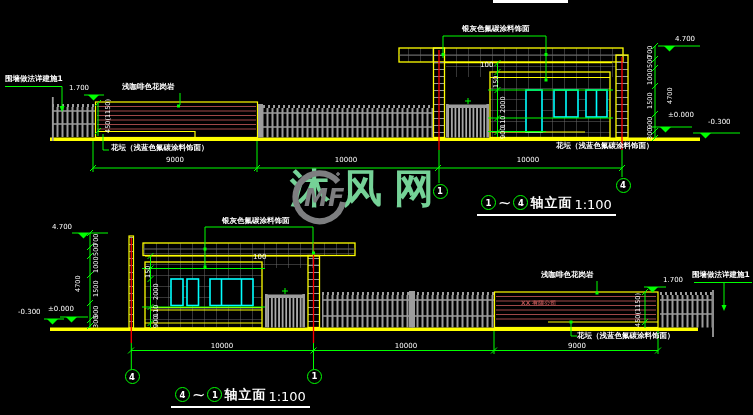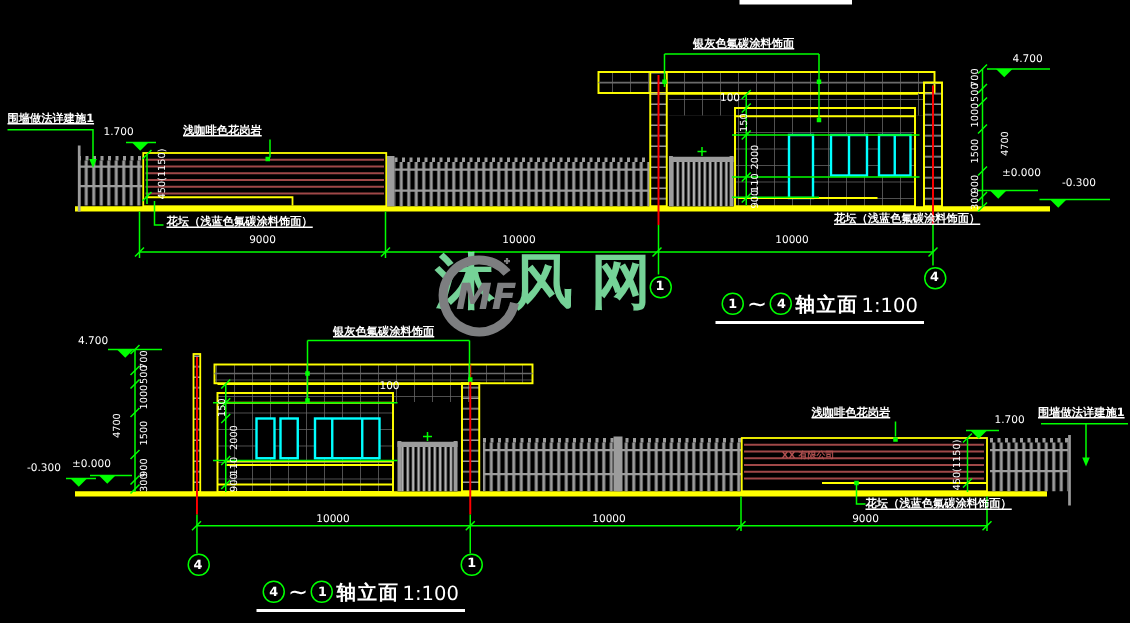--- a/index.html
+++ b/index.html
@@ -1,20 +1,20 @@
 <!DOCTYPE html>
 <html><head>
 <meta charset="utf-8">
 <style>
   html,body{margin:0;padding:0;background:#000;}
   #stage{position:relative;width:753px;height:415px;background:#000;overflow:hidden;
          font-family:"DejaVu Sans",sans-serif;}
   #stage svg{position:absolute;left:0;top:0;}
   .t{position:absolute;color:#fff;font-size:7px;line-height:1.1;white-space:nowrap;z-index:30;}
-  .lbl{font-size:7.5px;font-weight:bold;text-decoration:underline;}
+  .lbl{font-size:7.5px;font-weight:bold;}
   .d{transform:translateX(-50%);}
   .rv{position:absolute;color:#fff;font-size:6.5px;white-space:nowrap;
       transform:rotate(-90deg);transform-origin:0 0;z-index:30;}
   .bub{position:absolute;width:13px;height:13px;border:1.5px solid #00ff00;border-radius:50%;
        background:#000;color:#fff;font-size:8.5px;font-weight:bold;display:flex;
        align-items:center;justify-content:center;z-index:31;}
   .title{position:absolute;display:flex;align-items:center;gap:2px;color:#fff;
          border-bottom:2px solid #fff;padding:0 4px 2px 4px;z-index:32;}
   .title .cir{width:13px;height:13px;border:1.5px solid #00ff00;border-radius:50%;
          display:flex;align-items:center;justify-content:center;font-size:8.5px;font-weight:bold;}

